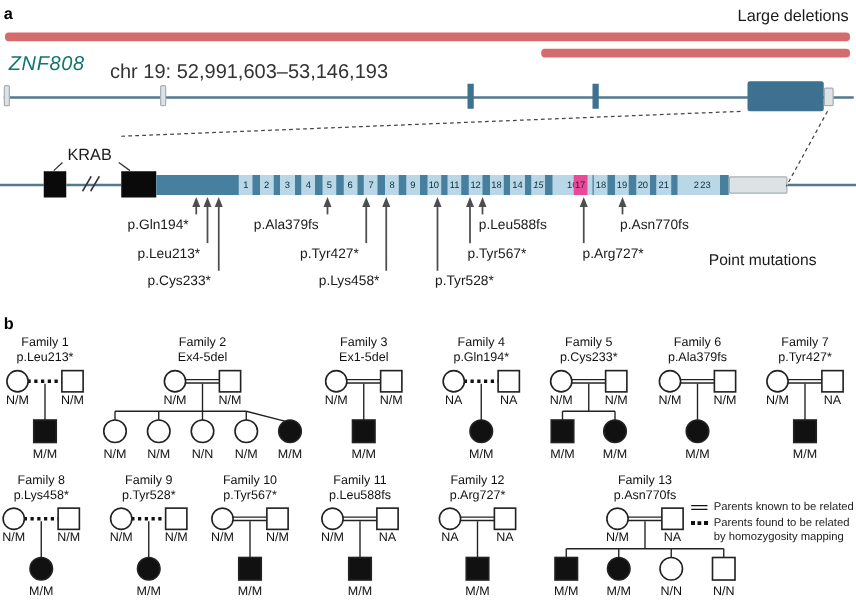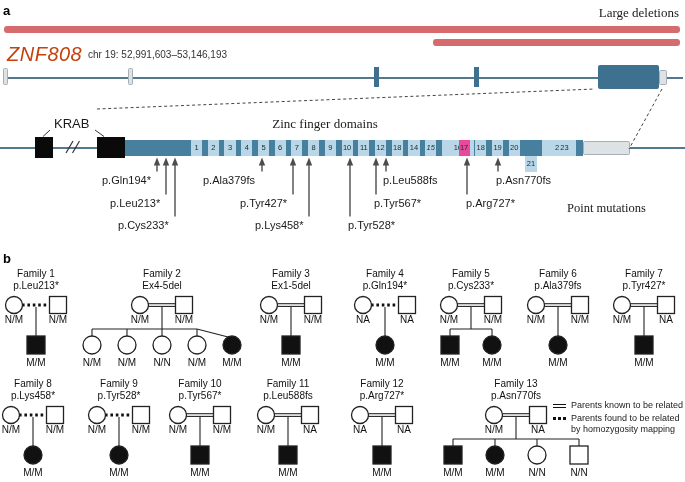--- a/index.html
+++ b/index.html
@@ -1,22 +1,22 @@
 <!DOCTYPE html>
 <html><head>
 <meta charset="utf-8">
 <style>
   html,body{margin:0;padding:0;background:#fff;}
   .fig{position:relative;width:685px;height:482px;overflow:hidden;background:#fff;
        font-family:"Liberation Sans","DejaVu Sans",sans-serif;color:#1a1a1a;}
   .abs{position:absolute;}
   .panel-label{font-size:13px;font-weight:bold;color:#000;}
-  .sect-label{font-size:13px;color:#1a1a1a;font-family:Liberation Serif, serif;}
-  .gene-name{font-size:20px;font-style:italic;letter-spacing:.5px;color:#c2410c;}
-  .locus{font-size:10px;color:#333;}
+  .sect-label{font-size:13px;color:#1a1a1a;}
+  .gene-name{font-size:16px;font-style:italic;letter-spacing:.5px;color:#0f766e;}
+  .locus{font-size:16px;color:#333;}
   .krab{font-size:13px;color:#1a1a1a;}
   .mutlab{position:absolute;font-size:11px;color:#1a1a1a;white-space:nowrap;}
   .bar-red{position:absolute;height:7.5px;border-radius:3px;}
   .hline{position:absolute;height:2px;}
   .exon{position:absolute;box-sizing:border-box;}
   .zf{position:absolute;box-sizing:border-box;text-align:center;font-size:7.5px;
       color:#0e2b3b;overflow:hidden;}
   .fam{position:absolute;}
   .legend{position:absolute;left:553px;top:400px;width:136px;font-size:9px;line-height:11px;color:#222;}
   .legend-row{display:flex;gap:5px;margin-bottom:2px;}
@@ -41,21 +41,20 @@
 
   <div class="hline" style="left: 3px; top: 76.5px; width: 680px; background: rgb(82, 121, 142);"></div>
   <div class="exon exon-light" style="left: 3px; top: 68px; width: 5px; height: 17px; background: rgb(221, 226, 229); border: 1px solid rgb(167, 176, 182); border-radius: 1.5px;"></div>
   <div class="exon exon-light" style="left: 128px; top: 68px; width: 5px; height: 17px; background: rgb(221, 226, 229); border: 1px solid rgb(167, 176, 182); border-radius: 1.5px;"></div>
   <div class="exon exon-dark" style="left: 374px; top: 67px; width: 5px; height: 20px; background: rgb(62, 112, 144);"></div>
   <div class="exon exon-dark" style="left: 474px; top: 67px; width: 5px; height: 20px; background: rgb(62, 112, 144);"></div>
   <div class="exon exon-dark" style="left: 598px; top: 65px; width: 61px; height: 24px; border-radius: 2px; background: rgb(62, 112, 144);"></div>
   <div class="exon exon-light" style="left: 659px; top: 69.5px; width: 8px; height: 15px; background: rgb(221, 226, 229); border: 1px solid rgb(167, 176, 182); border-radius: 1.5px;"></div>
 
   <div class="abs krab" style="left:54px;top:116px;">KRAB</div>
-  <div class="abs sect-label" style="left:225px;top:116px;width:200px;text-align:center;">Zinc finger domains</div>
 
   <div class="hline" style="left: 0px; top: 146.5px; width: 35px; background: rgb(82, 121, 142);"></div>
   <div class="abs" style="left:35px;top:137px;width:18px;height:21px;background:#0a0a0a;"></div>
   <div class="hline" style="left: 53px; top: 146.5px; width: 44px; background: rgb(82, 121, 142);"></div>
   <div class="abs" style="left:97px;top:137px;width:28px;height:21px;background:#0a0a0a;"></div>
   <div class="abs" id="teal-bar" style="left: 125px; top: 140px; width: 458px; height: 15.5px; background: rgb(71, 128, 158);"></div>
   <div id="zf-boxes">
       <div class="zf" style="left: 191px; top: 140px; width: 11.2px; height: 15.5px; line-height: 15.5px; background: rgb(185, 215, 230);">1</div>
       <div class="zf" style="left: 207.7px; top: 140px; width: 11.2px; height: 15.5px; line-height: 15.5px; background: rgb(185, 215, 230);">2</div>
       <div class="zf" style="left: 224.4px; top: 140px; width: 11.2px; height: 15.5px; line-height: 15.5px; background: rgb(185, 215, 230);">3</div>
@@ -69,21 +68,21 @@
       <div class="zf" style="left: 358.2px; top: 140px; width: 11.2px; height: 15.5px; line-height: 15.5px; background: rgb(185, 215, 230);">11</div>
       <div class="zf" style="left: 374.9px; top: 140px; width: 11.2px; height: 15.5px; line-height: 15.5px; background: rgb(185, 215, 230);">12</div>
       <div class="zf" style="left: 391.6px; top: 140px; width: 11.2px; height: 15.5px; line-height: 15.5px; background: rgb(185, 215, 230);">18</div>
       <div class="zf" style="left: 408.4px; top: 140px; width: 11.2px; height: 15.5px; line-height: 15.5px; background: rgb(185, 215, 230);">14</div>
       <div class="zf" style="left: 425.1px; top: 140px; width: 11.2px; height: 15.5px; line-height: 15.5px; background: rgb(185, 215, 230); font-style: italic;">15</div>
       <div class="zf" style="left: 441.8px; top: 140px; width: 32px; height: 15.5px; line-height: 15.5px; background: rgb(185, 215, 230);">16</div>
       <div class="zf" style="left: 458.5px; top: 140px; width: 11.2px; height: 15.5px; line-height: 15.5px; background: #ec4899;">17</div>
       <div class="zf" style="left: 475.2px; top: 140px; width: 11.2px; height: 15.5px; line-height: 15.5px; background: rgb(185, 215, 230);">18</div>
       <div class="zf" style="left: 492px; top: 140px; width: 11.2px; height: 15.5px; line-height: 15.5px; background: rgb(185, 215, 230);">19</div>
       <div class="zf" style="left: 508.7px; top: 140px; width: 11.2px; height: 15.5px; line-height: 15.5px; background: rgb(185, 215, 230);">20</div>
-      <div class="zf" style="left: 525.4px; top: 140px; width: 11.2px; height: 15.5px; line-height: 15.5px; background: rgb(185, 215, 230); margin-top: 16px;">21</div>
+      <div class="zf" style="left: 525.4px; top: 140px; width: 11.2px; height: 15.5px; line-height: 15.5px; background: rgb(185, 215, 230);">21</div>
       <div class="zf" style="left: 542.1px; top: 140px; width: 34px; height: 15.5px; line-height: 15.5px; background: rgb(185, 215, 230);">22</div>
       <div class="zf" style="left: 558.8px; top: 140px; width: 11.2px; height: 15.5px; line-height: 15.5px; background: rgb(185, 215, 230);">23</div>
     </div>
   <div class="exon exon-light" style="left: 583px; top: 141px; width: 47px; height: 13.5px; background: rgb(221, 226, 229); border: 1px solid rgb(167, 176, 182); border-radius: 1.5px;"></div>
   <div class="hline" style="left: 630px; top: 146.5px; width: 55px; background: rgb(82, 121, 142);"></div>
 
   <div class="abs" id="mut-labels">
       <div class="mutlab" style="left: 102px; top: 174px;">p.Gln194*</div>
       <div class="mutlab" style="left: 110px; top: 197px;">p.Leu213*</div>
       <div class="mutlab" style="left: 118px; top: 219px;">p.Cys233*</div>

